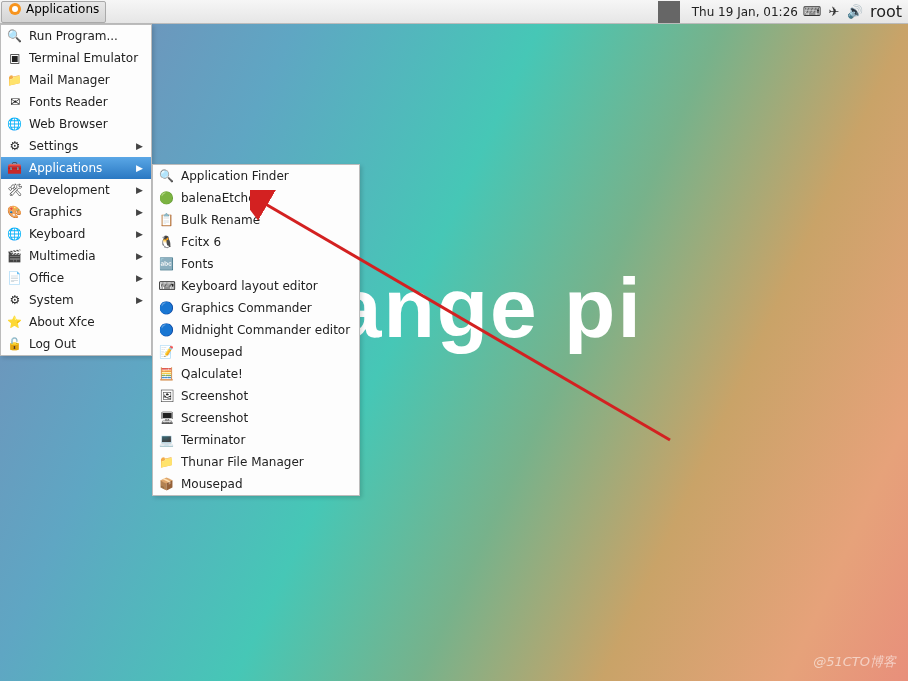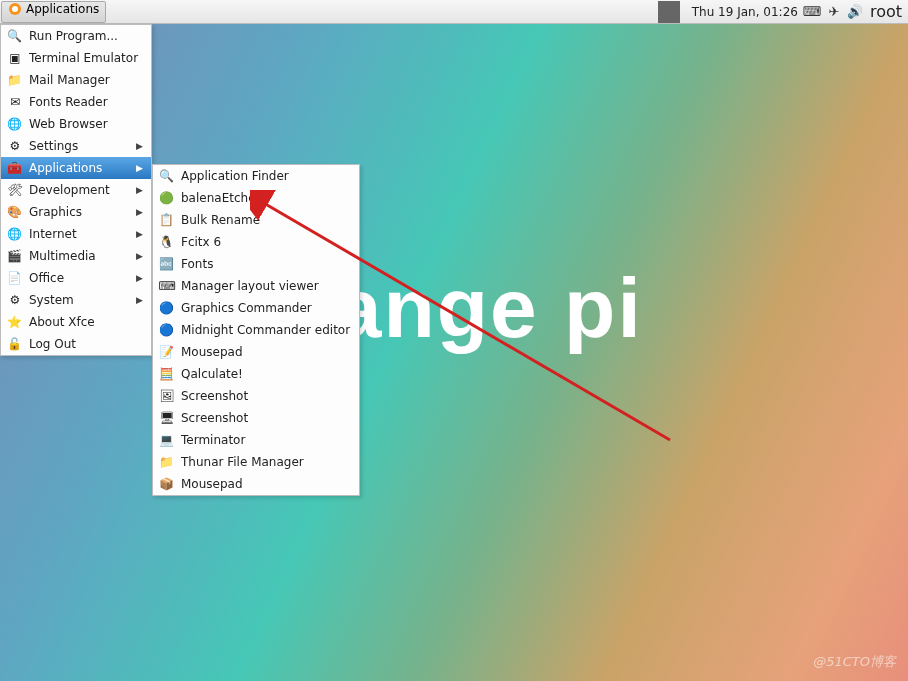--- a/index.html
+++ b/index.html
@@ -130,21 +130,21 @@
       <span>Development</span>
       <span class="arrow">▶</span>
     </div>
     <div class="menu-item">
       <span class="ico">🎨</span>
       <span>Graphics</span>
       <span class="arrow">▶</span>
     </div>
     <div class="menu-item">
       <span class="ico">🌐</span>
-      <span>Internet</span>
+      <span>Keyboard</span>
       <span class="arrow">▶</span>
     </div>
     <div class="menu-item">
       <span class="ico">🎬</span>
       <span>Multimedia</span>
       <span class="arrow">▶</span>
     </div>
     <div class="menu-item">
       <span class="ico">📄</span>
       <span>Office</span>
@@ -181,21 +181,21 @@
     <div class="menu-item">
       <span class="ico">🐧</span>
       <span>Fcitx 6</span>
     </div>
     <div class="menu-item">
       <span class="ico">🔤</span>
       <span>Fonts</span>
     </div>
     <div class="menu-item">
       <span class="ico">⌨</span>
-      <span>Manager layout viewer</span>
+      <span>Keyboard layout editor</span>
     </div>
     <div class="menu-item">
       <span class="ico">🔵</span>
       <span>Graphics Commander</span>
     </div>
     <div class="menu-item">
       <span class="ico">🔵</span>
       <span>Midnight Commander editor</span>
     </div>
     <div class="menu-item">

